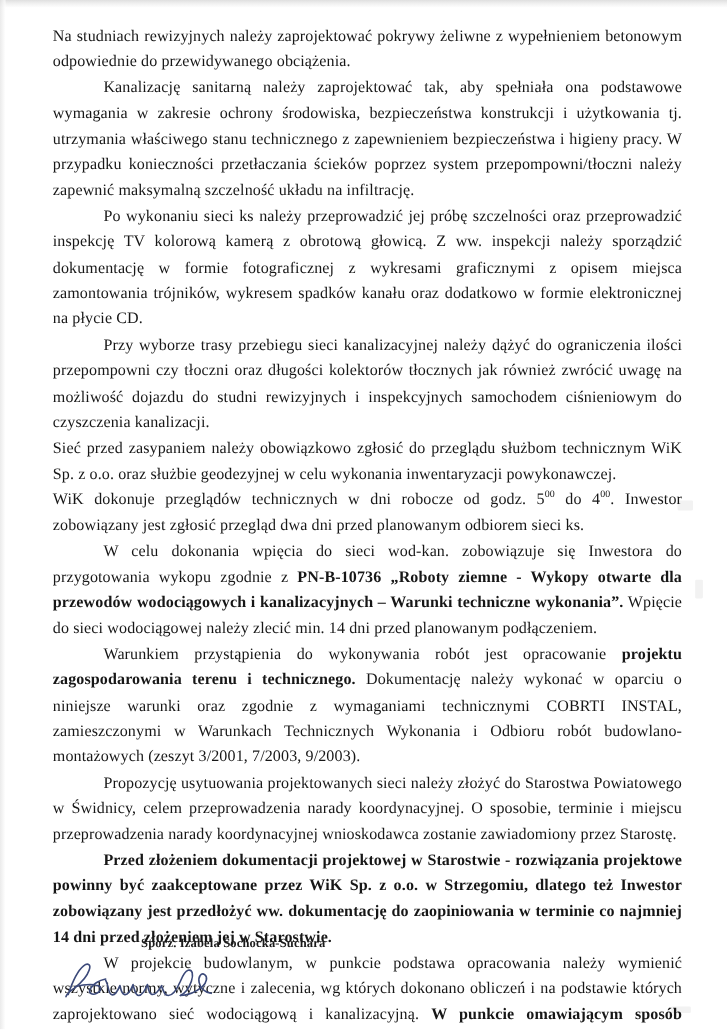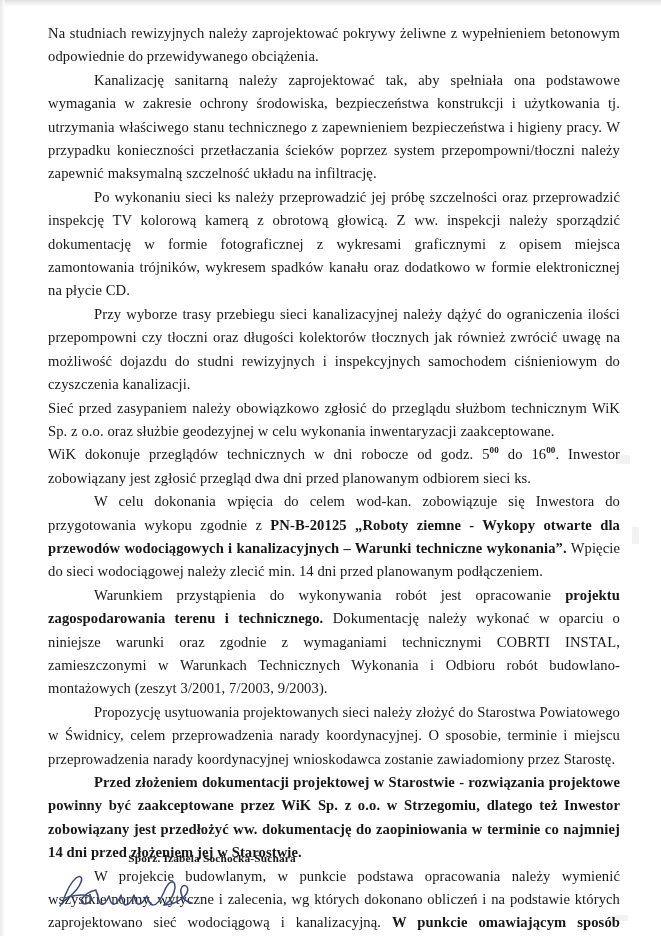--- a/index.html
+++ b/index.html
@@ -58,21 +58,20 @@
   p.noindent {
     text-indent: 0;
   }
   b, .b {
     font-weight: bold;
   }
   sup {
     font-size: .62em;
     vertical-align: super;
     line-height: 0;
-    font-weight: bold;
   }
   .signature-block {
     position: absolute;
     left: 52px;
     top: 852px;
     width: 320px;
   }
   .sporz-line {
     font-size: 11.4px;
     font-weight: bold;
@@ -109,23 +108,23 @@
 
   <div class="speckle" style="left:616px; top:455px; width:14px; height:9px;"></div>
   <div class="speckle" style="left:632px; top:527px; width:7px; height:17px;"></div>
   <div class="speckle" style="left:610px; top:915px; width:18px; height:6px;"></div>
 
   <div class="content">
       <p class="para noindent"><span>Na studniach rewizyjnych należy zaprojektować pokrywy żeliwne z wypełnieniem betonowym odpowiednie do przewidywanego obciążenia.</span></p>
       <p class="para indent"><span>Kanalizację sanitarną należy zaprojektować tak, aby spełniała ona podstawowe wymagania w zakresie ochrony środowiska, bezpieczeństwa konstrukcji i użytkowania tj. utrzymania właściwego stanu technicznego z zapewnieniem bezpieczeństwa i higieny pracy. W przypadku konieczności przetłaczania ścieków poprzez system przepompowni/tłoczni należy zapewnić maksymalną szczelność układu na infiltrację.</span></p>
       <p class="para indent"><span>Po wykonaniu sieci ks należy przeprowadzić jej próbę szczelności oraz przeprowadzić inspekcję TV kolorową kamerą z obrotową głowicą. Z ww. inspekcji należy sporządzić dokumentację w formie fotograficznej z wykresami graficznymi z opisem miejsca zamontowania trójników, wykresem spadków kanału oraz dodatkowo w formie elektronicznej na płycie CD.</span></p>
       <p class="para indent"><span>Przy wyborze trasy przebiegu sieci kanalizacyjnej należy dążyć do ograniczenia ilości przepompowni czy tłoczni oraz długości kolektorów tłocznych jak również zwrócić uwagę na możliwość dojazdu do studni rewizyjnych i inspekcyjnych samochodem ciśnieniowym do czyszczenia kanalizacji.</span></p>
-      <p class="para noindent"><span>Sieć przed zasypaniem należy obowiązkowo zgłosić do przeglądu służbom technicznym WiK Sp. z o.o. oraz służbie geodezyjnej w celu wykonania inwentaryzacji zaakceptowane.</span></p>
-      <p class="para noindent"><span>WiK dokonuje przeglądów technicznych w dni robocze od godz. 5</span><sup>00</sup><span> do 16</span><sup>00</sup><span>. Inwestor zobowiązany jest zgłosić przegląd dwa dni przed planowanym odbiorem sieci ks.</span></p>
-      <p class="para indent"><span>W celu dokonania wpięcia do celem wod-kan. zobowiązuje się Inwestora do przygotowania wykopu zgodnie z </span><b>PN-B-20125 „Roboty ziemne - Wykopy otwarte dla przewodów wodociągowych i kanalizacyjnych – Warunki techniczne wykonania”.</b><span> Wpięcie do sieci wodociągowej należy zlecić min. 14 dni przed planowanym podłączeniem.</span></p>
+      <p class="para noindent"><span>Sieć przed zasypaniem należy obowiązkowo zgłosić do przeglądu służbom technicznym WiK Sp. z o.o. oraz służbie geodezyjnej w celu wykonania inwentaryzacji powykonawczej.</span></p>
+      <p class="para noindent"><span>WiK dokonuje przeglądów technicznych w dni robocze od godz. 5</span><sup>00</sup><span> do 4</span><sup>00</sup><span>. Inwestor zobowiązany jest zgłosić przegląd dwa dni przed planowanym odbiorem sieci ks.</span></p>
+      <p class="para indent"><span>W celu dokonania wpięcia do sieci wod-kan. zobowiązuje się Inwestora do przygotowania wykopu zgodnie z </span><b>PN-B-10736 „Roboty ziemne - Wykopy otwarte dla przewodów wodociągowych i kanalizacyjnych – Warunki techniczne wykonania”.</b><span> Wpięcie do sieci wodociągowej należy zlecić min. 14 dni przed planowanym podłączeniem.</span></p>
       <p class="para indent"><span>Warunkiem przystąpienia do wykonywania robót jest opracowanie </span><b>projektu zagospodarowania terenu i technicznego.</b><span> Dokumentację należy wykonać w oparciu o niniejsze warunki oraz zgodnie z wymaganiami technicznymi COBRTI INSTAL, zamieszczonymi w Warunkach Technicznych Wykonania i Odbioru robót budowlano-montażowych (zeszyt 3/2001, 7/2003, 9/2003).</span></p>
       <p class="para indent"><span>Propozycję usytuowania projektowanych sieci należy złożyć do Starostwa Powiatowego w Świdnicy, celem przeprowadzenia narady koordynacyjnej. O sposobie, terminie i miejscu przeprowadzenia narady koordynacyjnej wnioskodawca zostanie zawiadomiony przez Starostę.</span></p>
       <p class="para indent"><b>Przed złożeniem dokumentacji projektowej w Starostwie - rozwiązania projektowe powinny być zaakceptowane przez WiK Sp. z o.o. w Strzegomiu, dlatego też Inwestor zobowiązany jest przedłożyć ww. dokumentację do zaopiniowania w terminie co najmniej 14 dni przed złożeniem jej w Starostwie.</b></p>
       <p class="para indent"><span>W projekcie budowlanym, w punkcie podstawa opracowania należy wymienić wszystkie normy, wytyczne i zalecenia, wg których dokonano obliczeń i na podstawie których zaprojektowano sieć wodociągową i kanalizacyjną. </span><b>W punkcie omawiającym sposób wykonania i odbioru zaznaczyć, że próbę ciśnienia sieci wodociągowej, próbę szczelności sieci ks oraz kamerowanie sieci kanalizacji sanitarnej należy wykonywać w obecności służb technicznych WiK Sp. z o.o. w Strzegomiu.</b></p>
     </div>
 
   <div class="signature-block">
     <div class="sporz-line">Sporz. Izabela Sochocka-Suchara</div>
 
     <div class="signature-ink">

